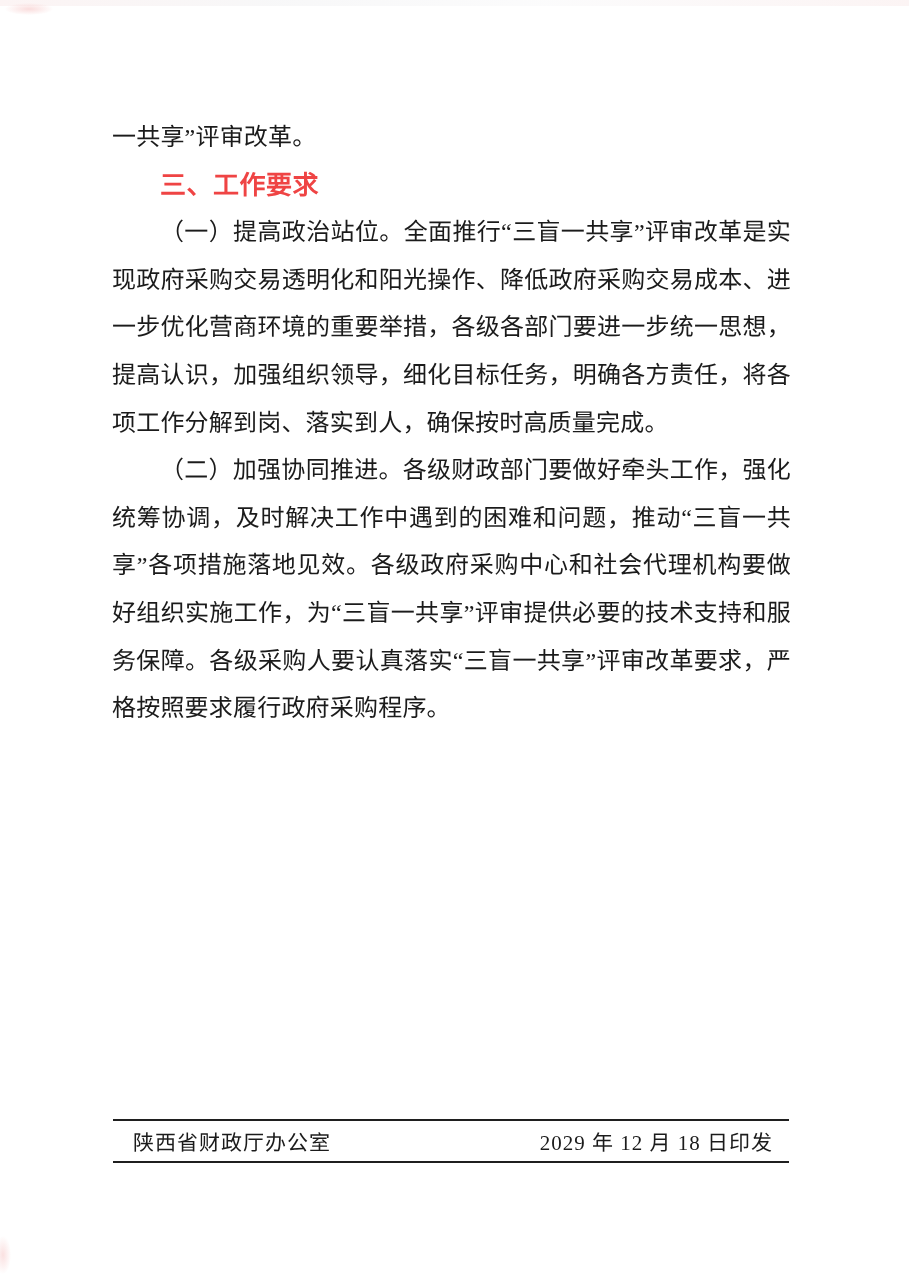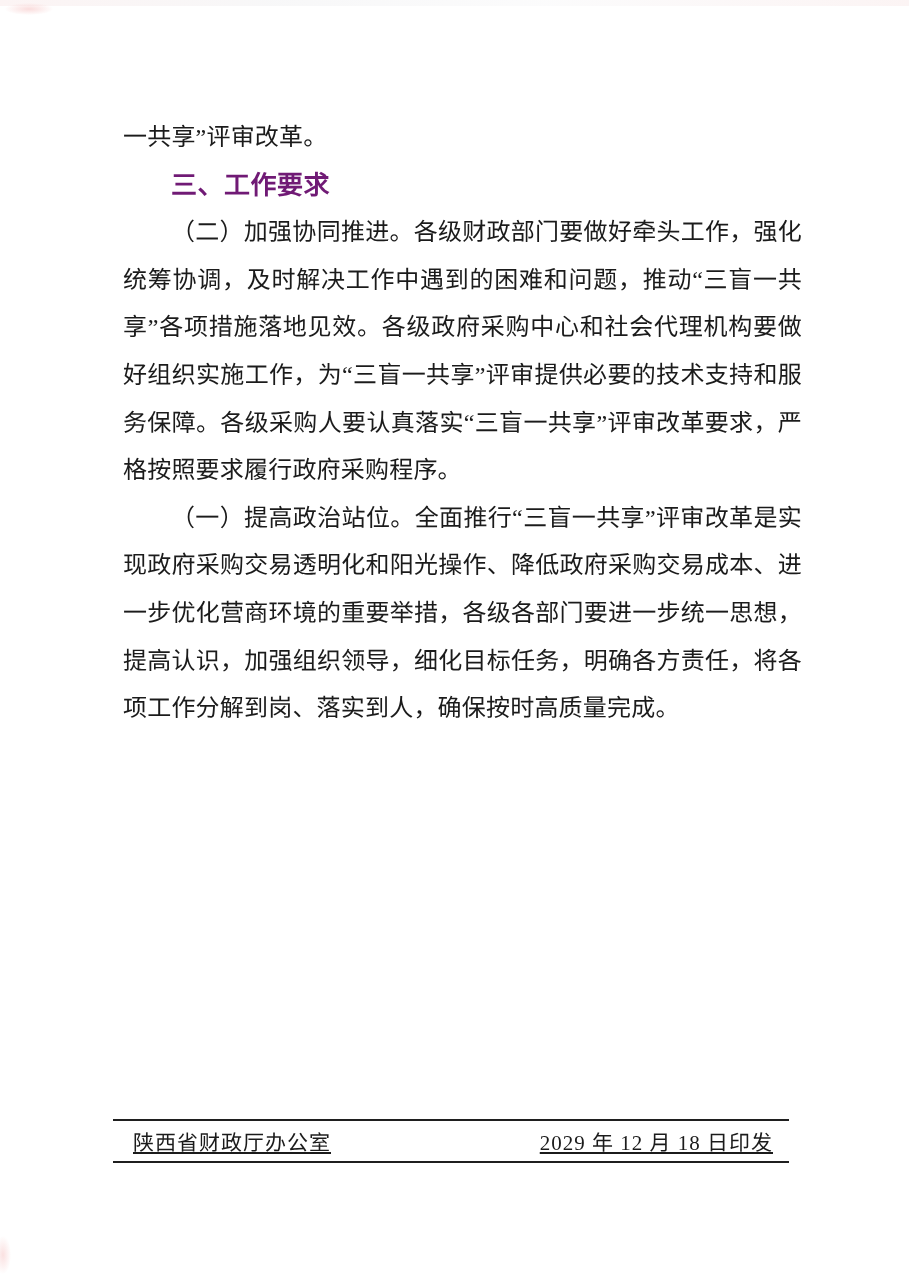--- a/index.html
+++ b/index.html
@@ -28,49 +28,48 @@
     left: 5px; top: 3px; width: 48px; height: 12px; border-radius: 50%;
     background: radial-gradient(ellipse at center, rgba(243,178,178,0.45), rgba(255,255,255,0) 72%);
   }
   .artifact-bottom-left {
     left: -5px; top: 1236px; width: 16px; height: 38px; border-radius: 50%;
     background: radial-gradient(ellipse at center, rgba(243,178,178,0.40), rgba(255,255,255,0) 72%);
   }
 
   .doc {
     position: absolute;
-    left: 123px;
+    left: 112px;
     top: 114px;
     width: 679px;
   }
   .doc p, .doc h2 { margin: 0; }
   .body-line, .para {
     font-size: 24px;
     line-height: 47.6px;
     letter-spacing: 0.2px;
     text-align: justify;
     color: #1b1b1b;
   }
   .para { text-indent: 2em; }
   .heading {
     font-family: "Liberation Sans", "DejaVu Sans", sans-serif;
     font-weight: 700;
     font-size: 26px;
     line-height: 47.6px;
     text-indent: 1.85em;
-    color: #701a75;
+    color: #ef4444;
     letter-spacing: 0.5px;
   }
 
   .colophon {
     position: absolute;
     left: 113px;
     top: 1119px;
     width: 676px;
-    text-decoration: underline;
   }
   .rule {
     height: 2px;
     background: #1f1f1f;
   }
   .colophon-row {
     display: flex;
     justify-content: space-between;
     align-items: center;
     height: 40px;
@@ -88,23 +87,23 @@
 
   <div class="artifact artifact-top-edge"></div>
   <div class="artifact artifact-top-left"></div>
   <div class="artifact artifact-bottom-left"></div>
 
   <main class="doc">
     <p class="body-line">一共享”评审改革。</p>
 
     <h2 class="heading">三、工作要求</h2>
 
+    <p class="para">（一）提高政治站位。全面推行“三盲一共享”评审改革是实现政府采购交易透明化和阳光操作、降低政府采购交易成本、进一步优化营商环境的重要举措，各级各部门要进一步统一思想，提高认识，加强组织领导，细化目标任务，明确各方责任，将各项工作分解到岗、落实到人，确保按时高质量完成。</p>
+
     <p class="para">（二）加强协同推进。各级财政部门要做好牵头工作，强化统筹协调，及时解决工作中遇到的困难和问题，推动“三盲一共享”各项措施落地见效。各级政府采购中心和社会代理机构要做好组织实施工作，为“三盲一共享”评审提供必要的技术支持和服务保障。各级采购人要认真落实“三盲一共享”评审改革要求，严格按照要求履行政府采购程序。</p>
-
-    <p class="para">（一）提高政治站位。全面推行“三盲一共享”评审改革是实现政府采购交易透明化和阳光操作、降低政府采购交易成本、进一步优化营商环境的重要举措，各级各部门要进一步统一思想，提高认识，加强组织领导，细化目标任务，明确各方责任，将各项工作分解到岗、落实到人，确保按时高质量完成。</p>
 
   </main>
 
   <footer class="colophon">
     <div class="rule rule-top"></div>
     <div class="colophon-row">
       <span>陕西省财政厅办公室</span>
       <span>2029 年 12 月 18 日印发</span>
     </div>
     <div class="rule rule-bottom"></div>

